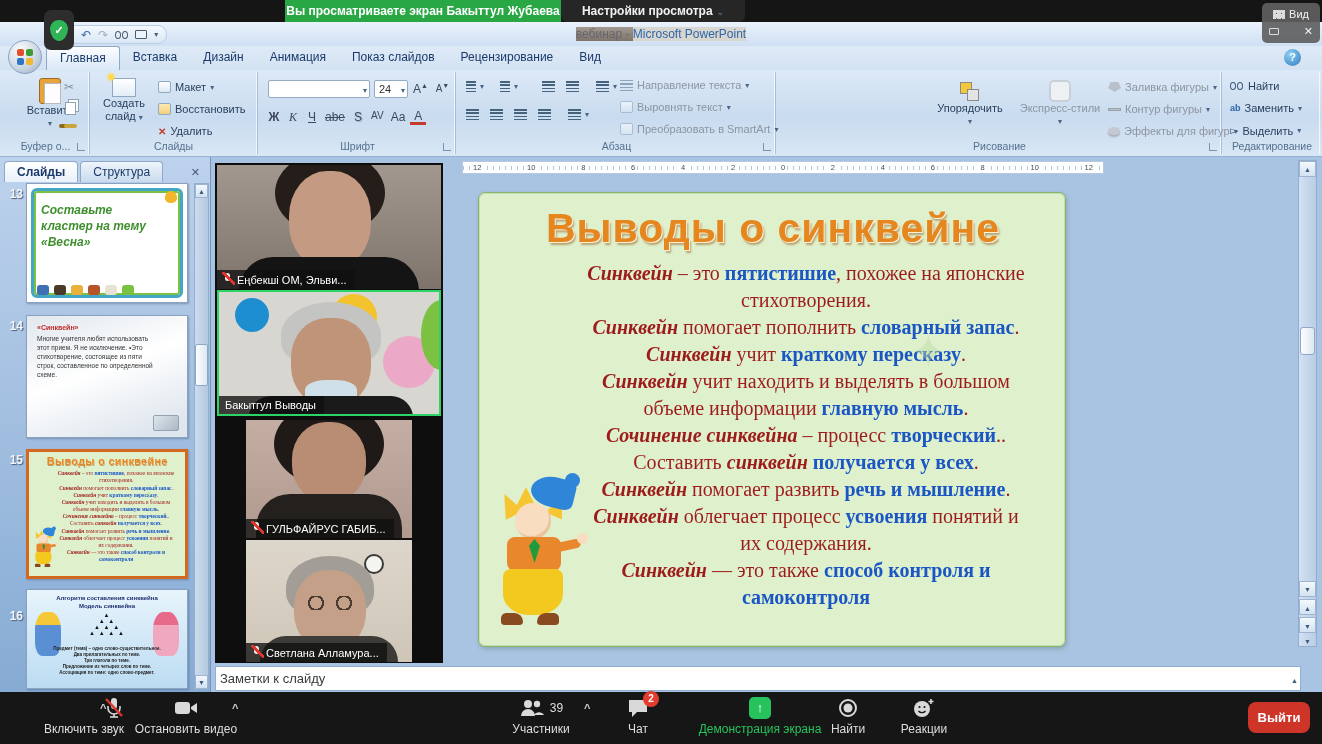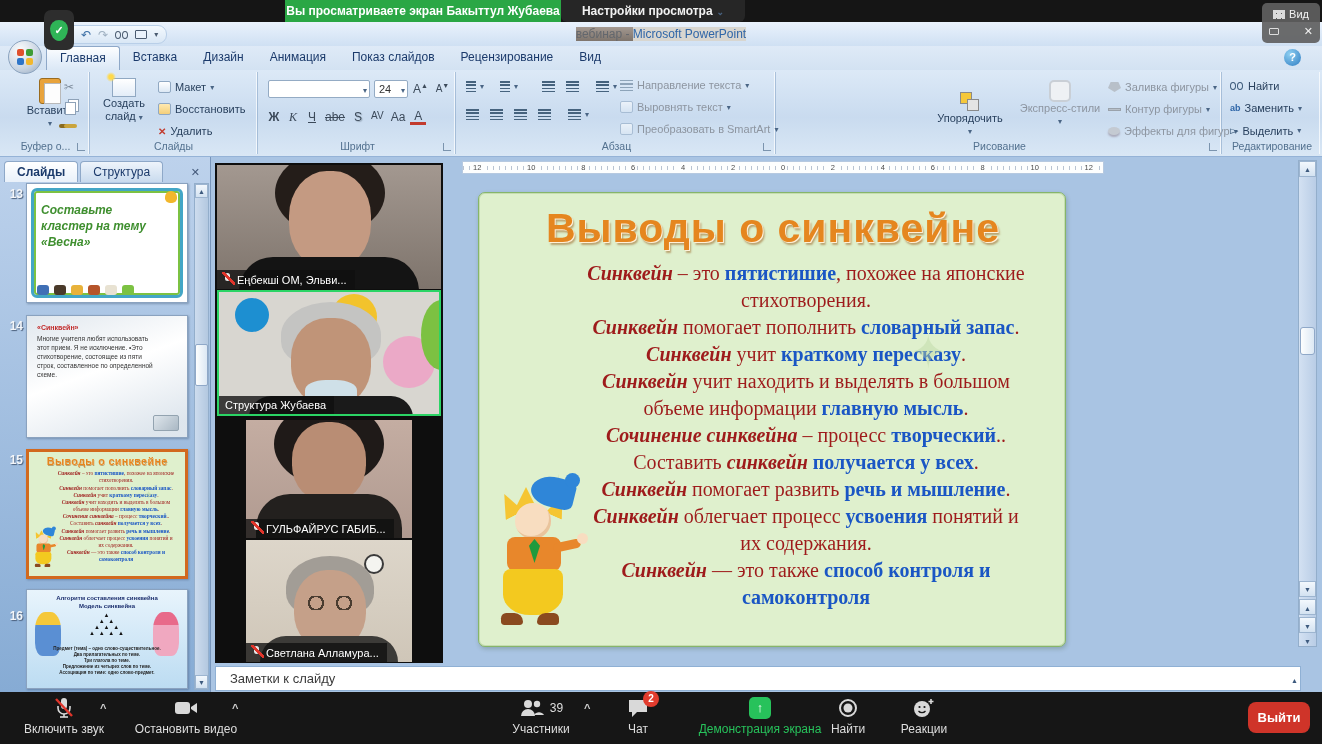--- a/index.html
+++ b/index.html
@@ -234,21 +234,21 @@
     background:linear-gradient(to right,#d3e1f2,#b9cde6); border:1px solid #93aecb; }
   #vscroll .btn { position:absolute; left:0; right:0; height:16px; background:linear-gradient(#f3f8fd,#d3e2f1);
     border:1px solid #9db5d0; font-size:7px; color:#3d5a7e; text-align:center; line-height:15px; }
   .vs-up { top:0; } .vs-dn { top:420px; }
   .vs-prev { top:438px; line-height:7px; padding-top:1px; } .vs-next { top:456px; line-height:7px; padding-top:1px; }
   #vscroll .vthumb { position:absolute; left:1px; right:1px; top:166px; height:28px;
     background:linear-gradient(to right,#fdfefe,#dce8f4); border:1px solid #8fa8c8; border-radius:3px; }
 
   
   #notes { position:absolute; left:215px; top:666px; width:1086px; height:25px; background:#fff;
-    border:1px solid #8fb0d4; font-size:13px; color:#3a3a3a; line-height:23px; padding-left:14px; }
+    border:1px solid #8fb0d4; font-size:13px; color:#3a3a3a; line-height:23px; padding-left:4px; }
   #notes .nscroll { position:absolute; right:2px; top:2px; font-size:7px; color:#3d5a7e; }
 
   
   #toolbar { position:absolute; left:0; top:692px; width:1322px; height:52px; background:#161616; z-index:50; }
   .tb-item { position:absolute; top:4px; display:flex; flex-direction:column; align-items:center; color:#dedede;
     font-size:12px; }
   .tb-item .ic { height:24px; display:flex; align-items:center; justify-content:center; }
   .tb-item .lbl { margin-top:2px; white-space:nowrap; }
   .tb-caret { position:absolute; top:10px; color:#cfcfcf; font-size:11px; font-weight:bold; }
   .tb-green { color:#27c25b; }
@@ -434,21 +434,21 @@
           <span class="mini-ic" style="opacity:.6"></span>
           <span>Преобразовать в SmartArt</span>
           <span class="dd">▾</span>
         </div>
       <div class="rg-label">Абзац</div>
       <div class="launcher"></div>
     </div>
 
     <div class="rgroup" style="left:778px; width:444px;">
 
-      <div class="bigbtn" style="left:152px; top:20px; width:80px;">
+      <div class="bigbtn" style="left:152px; top:10px; width:80px;">
         <span class="ic-arrange">
             <i class="a1"></i>
             <i class="a2"></i>
           </span>
         <span>Упорядочить</span>
           <span class="dd">▾</span>
       </div>
       <div class="bigbtn" style="left:238px; top:8px; width:88px; color:#8d95a0;">
         <span class="ic-qstyle"></span>
         <span>Экспресс-стили</span>
@@ -601,21 +601,21 @@
           <i class="c1"></i>
           <i class="c2"></i>
           <i class="c3"></i>
           <i class="c4"></i>
         </div>
         <div class="hair"></div>
         <div class="face"></div>
         <div class="extra"></div>
         <div class="torso"></div>
         <div class="chip">
-          <span>Структура Жубаева</span>
+          <span>Бакытгул Выводы</span>
         </div>
       </div>
       <div class="tile t3">
         <div class="deco">
           <i class="c1"></i>
           <i class="c2"></i>
           <i class="c3"></i>
           <i class="c4"></i>
         </div>
         <div class="hair"></div>
@@ -702,21 +702,21 @@
     <div class="btn vs-prev"><span>▲</span><br><span>▲</span></div>
     <div class="btn vs-next"><span>▼</span><br><span>▼</span></div>
   </div>
 
   <div id="notes">
     <span>Заметки к слайду</span>
     <span class="nscroll">▲</span>
   </div>
 
   <div id="toolbar">
-    <div class="tb-item" style="left:12px; width:104px;">
+    <div class="tb-item" style="left:20px; width:104px;align-items:flex-end;">
       <span class="ic">
         <svg width="20" height="22" viewBox="0 0 20 22">
             <rect x="7" y="1" width="6" height="11" rx="3" fill="#d9d9d9"></rect>
             <path d="M4 9 v2 a6 6 0 0 0 12 0 v-2" fill="none" stroke="#d9d9d9" stroke-width="1.6"></path>
             <line x1="10" y1="17" x2="10" y2="20" stroke="#d9d9d9" stroke-width="1.6"></line>
             <line x1="6" y1="20" x2="14" y2="20" stroke="#d9d9d9" stroke-width="1.6"></line>
             <line x1="2" y1="2" x2="18" y2="19" stroke="#e0352b" stroke-width="2.4"></line>
           </svg>
       </span>
       <span class="lbl">Включить звук</span>

